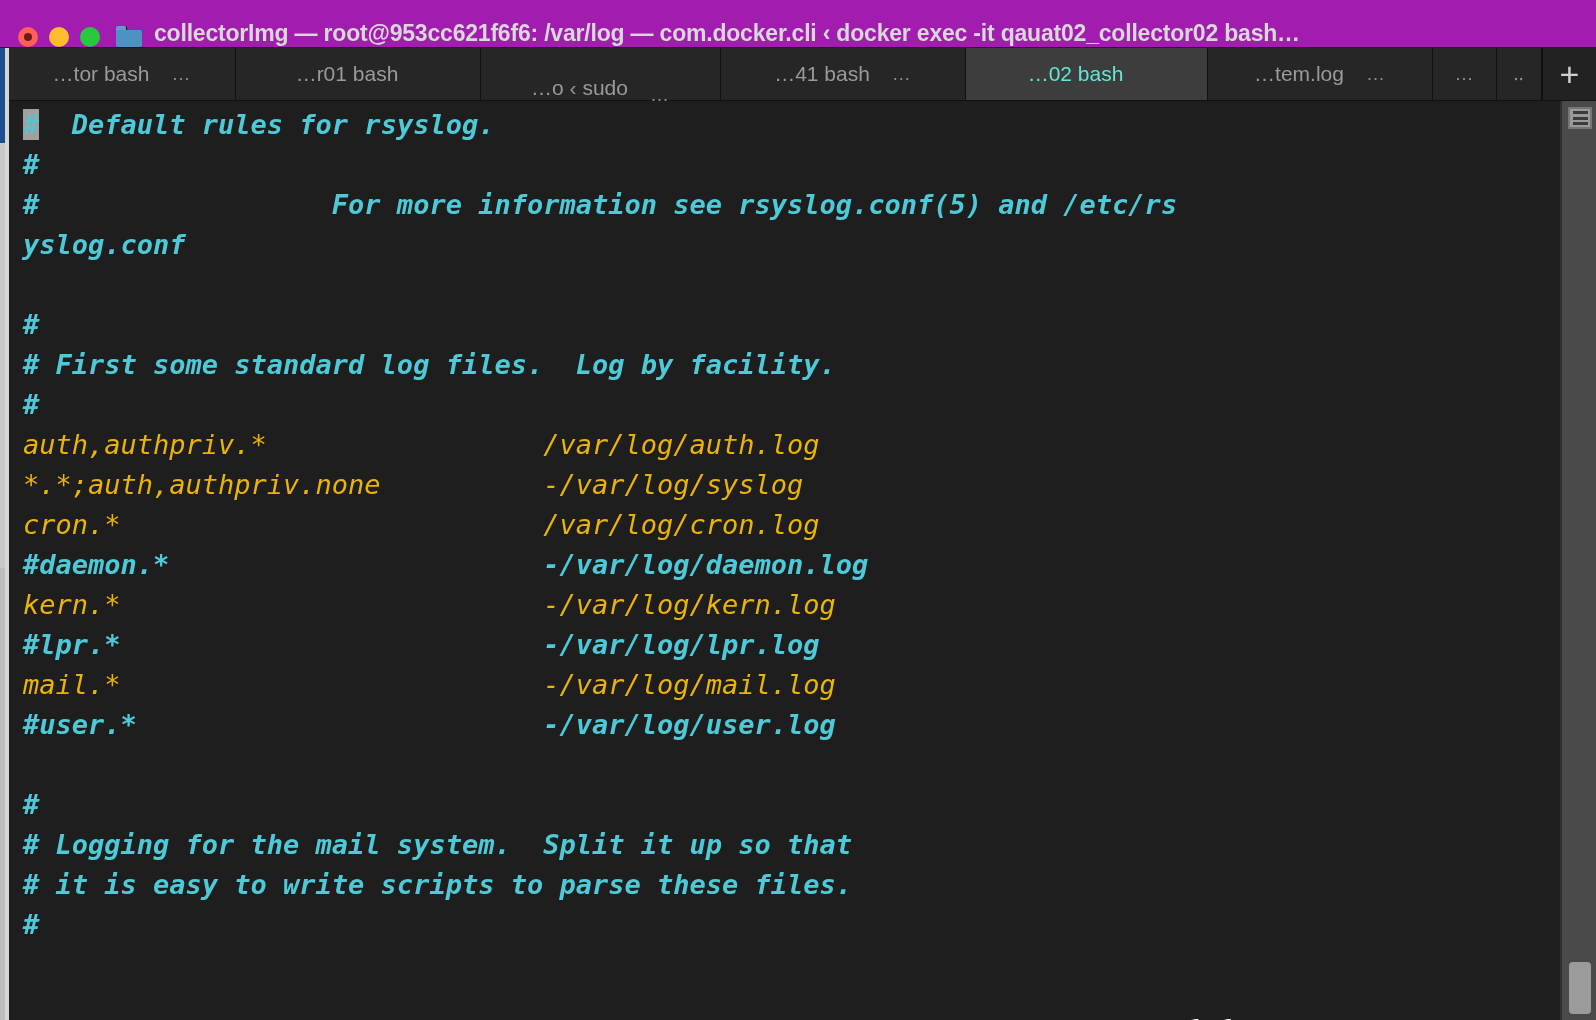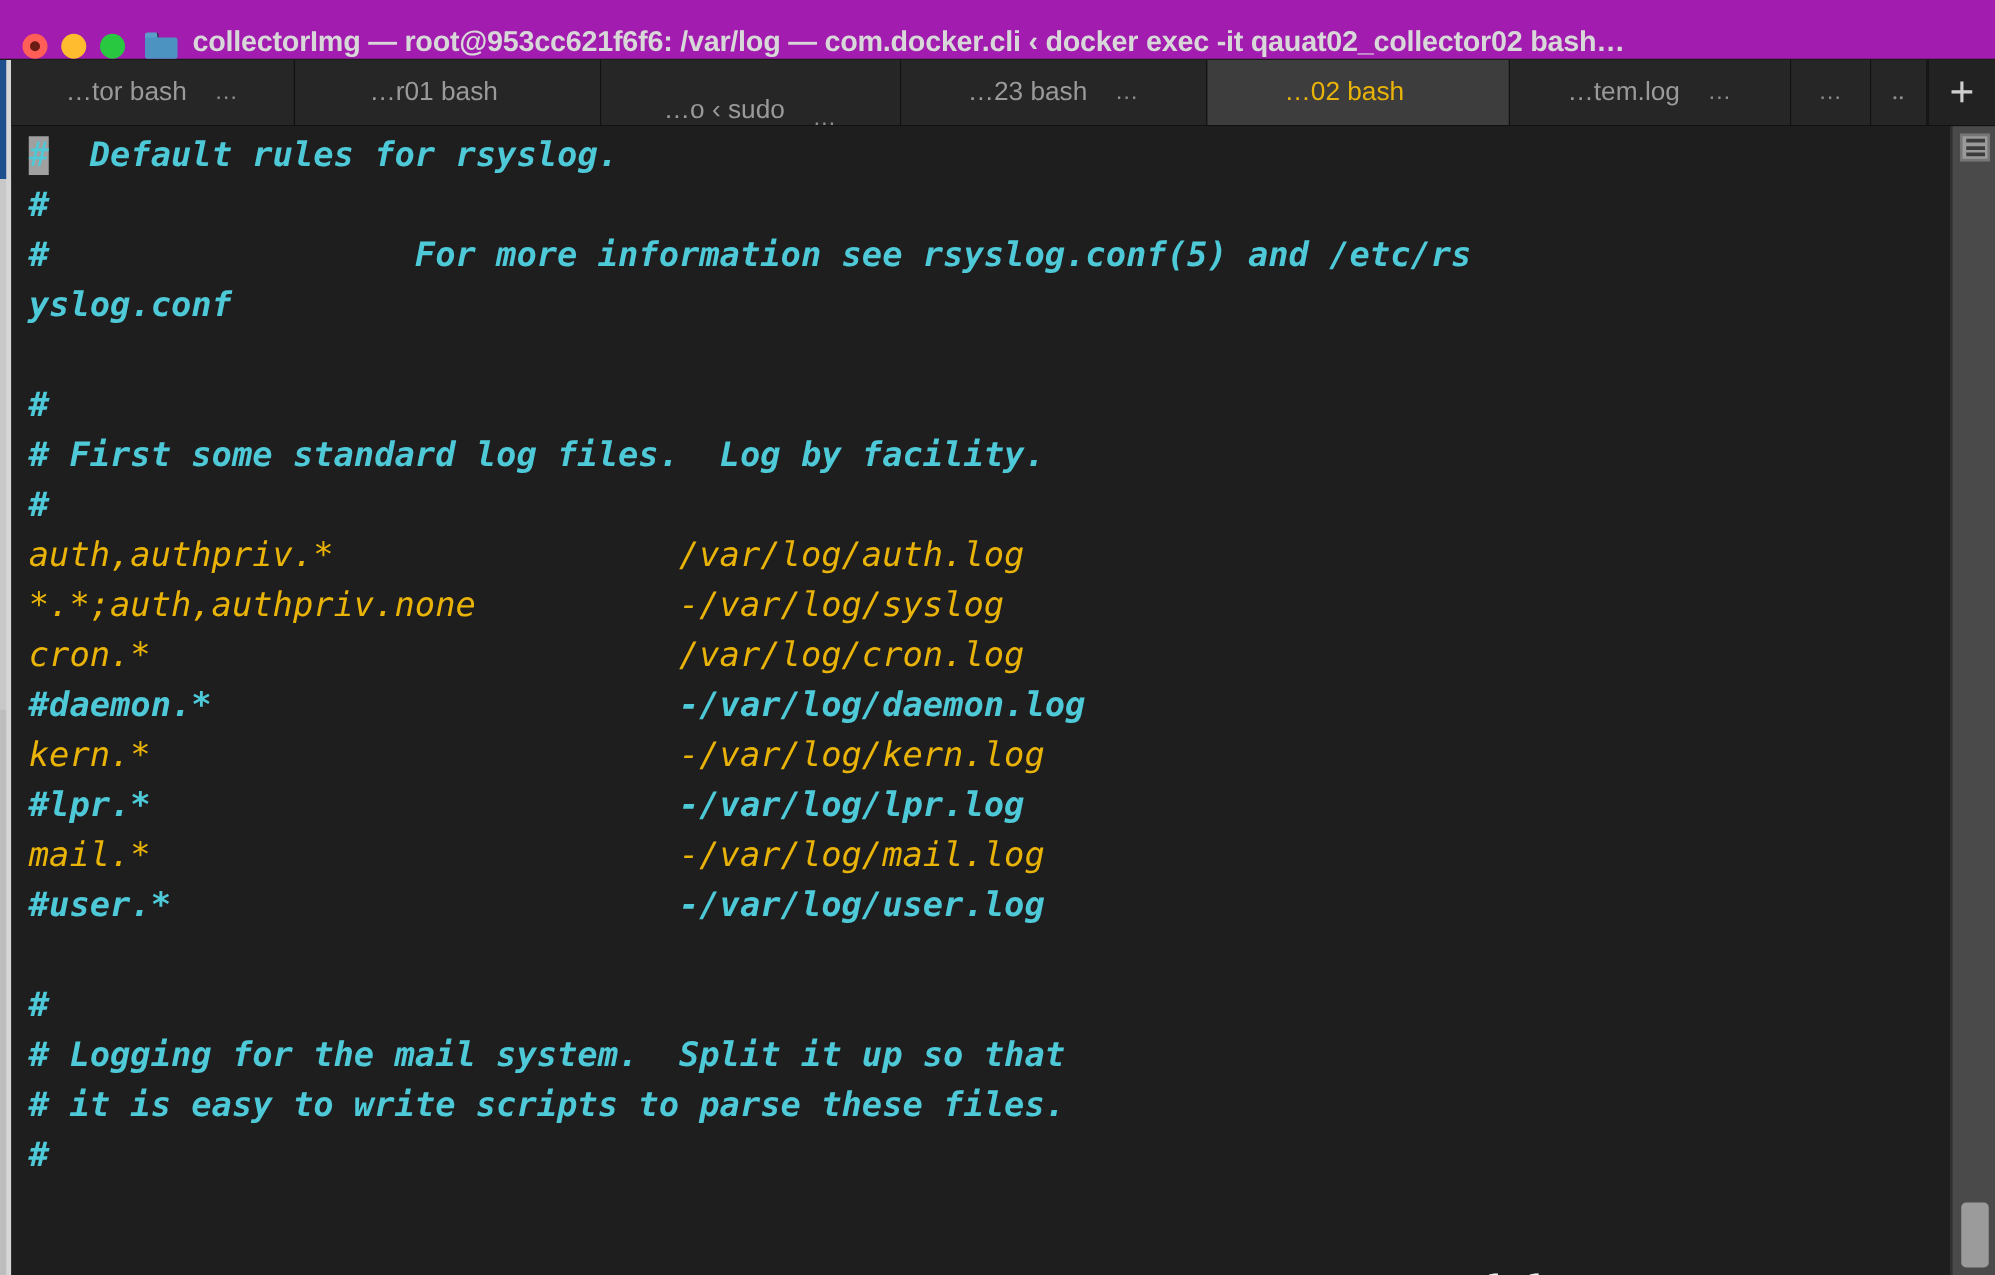--- a/index.html
+++ b/index.html
@@ -108,21 +108,21 @@
     background: #262626;
     color: #9a9a9a;
     font-size: 21px;
     border-right: 1px solid #111;
     box-sizing: border-box;
     white-space: nowrap;
     padding: 0 0;
   }
   .tab.active {
     background: #3d3d3d;
-    color: #eab308;
+    color: #5eead4;
   }
   .tab .dots {
     color: #8d8d8d;
     font-size: 19px;
     letter-spacing: 1px;
     line-height: 0.6;
   }
   .tab.t1 { width: 227px; }
   .tab.t2 { width: 245px; }
   .tab.t3 { width: 240px; align-items: flex-end; }
@@ -244,21 +244,21 @@
     </div>
     <div class="tab t2">
       <span>…r01 bash</span>
       <span class="dots"></span>
     </div>
     <div class="tab t3">
       <span>…o ‹ sudo</span>
       <span class="dots">…</span>
     </div>
     <div class="tab t4">
-      <span>…23 bash</span>
+      <span>…41 bash</span>
       <span class="dots">…</span>
     </div>
     <div class="tab t5 active">
       <span>…02 bash</span>
       <span class="dots"></span>
     </div>
     <div class="tab t6">
       <span>…tem.log</span>
       <span class="dots">…</span>
     </div>

